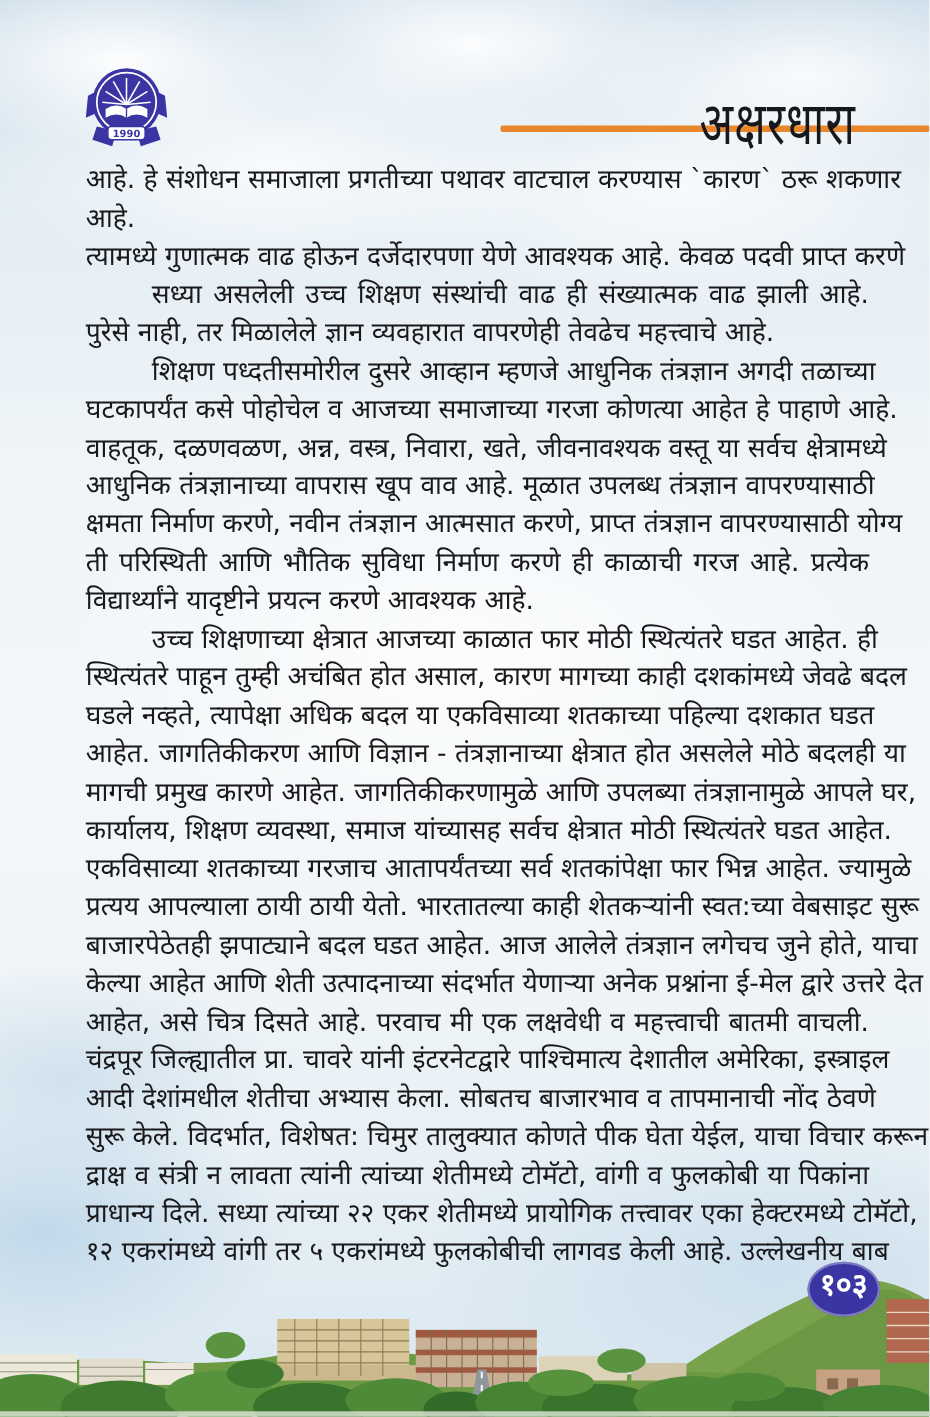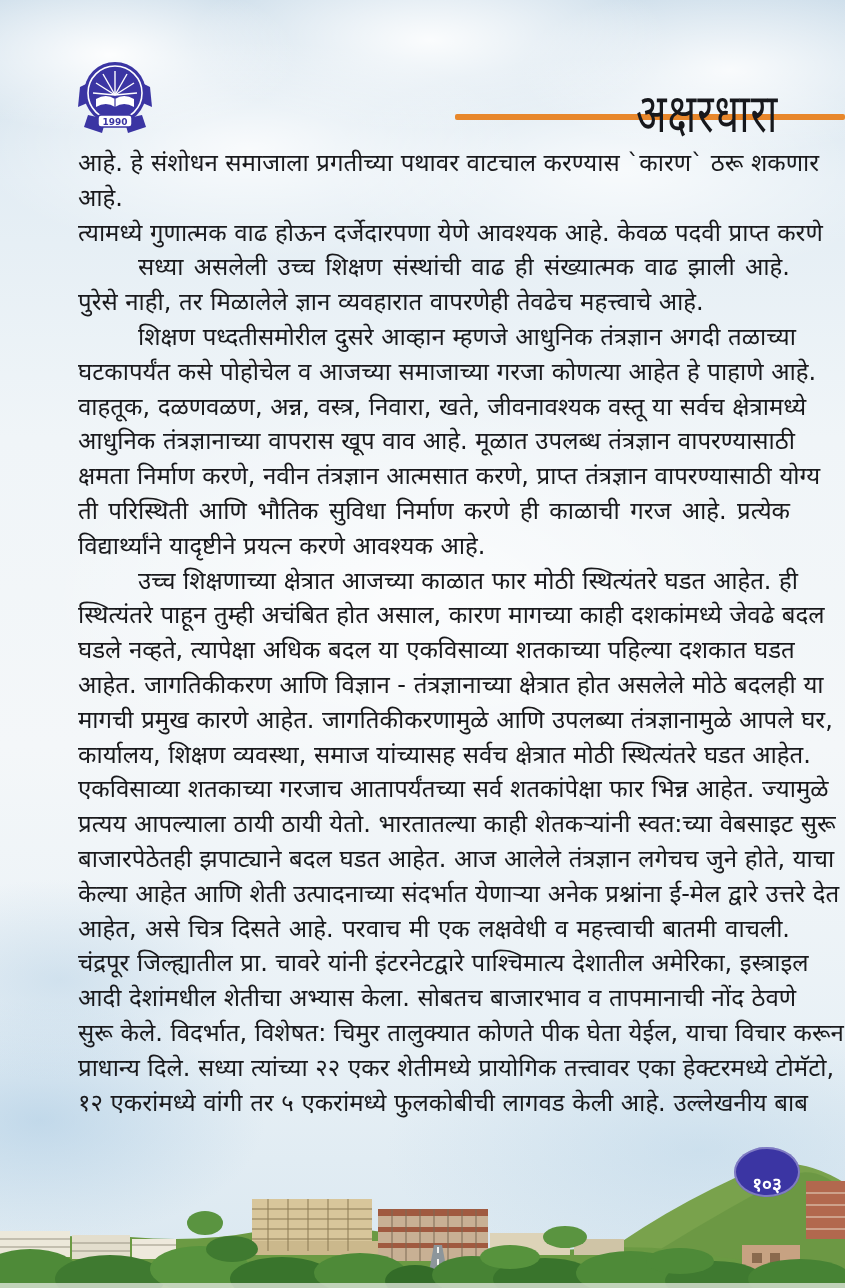--- a/index.html
+++ b/index.html
@@ -49,22 +49,22 @@
   .line{
     text-align:justify;text-align-last:justify;
     height:34.8px;white-space:nowrap;overflow:visible;
   }
   .line.last{text-align-last:left;}
   .line.indent{text-indent:60px;}
   
   .page-badge{
     position:absolute;left:734px;top:1147px;width:66px;height:50px;
     border-radius:50%;
-    display:flex;align-items:flex-end;justify-content:center;
-    color:#ffffff;font-size:19px;font-weight:bold;
+    display:flex;align-items:flex-start;justify-content:center;
+    color:#ffffff;font-size:28px;font-weight:bold;
     box-shadow:0 0 0 2px rgba(255,255,255,.35) inset;
     z-index:5;
   }
   
   .landscape{position:absolute;left:0;bottom:0;width:845px;height:135px;z-index:2;}
 </style>
 </head>
 <body>
 
 <div class="page">
@@ -125,20 +125,21 @@
       <div class="line">मागची प्रमुख कारणे आहेत.  जागतिकीकरणामुळे आणि उपलब्या तंत्रज्ञानामुळे आपले घर,</div>
       <div class="line">कार्यालय, शिक्षण व्यवस्था, समाज यांच्यासह सर्वच क्षेत्रात मोठी स्थित्यंतरे घडत आहेत.</div>
       <div class="line">एकविसाव्या शतकाच्या गरजाच आतापर्यंतच्या सर्व शतकांपेक्षा फार भिन्न आहेत. ज्यामुळे</div>
       <div class="line">प्रत्यय आपल्याला ठायी ठायी येतो. भारतातल्या काही शेतकऱ्यांनी स्वत:च्या वेबसाइट सुरू</div>
       <div class="line">बाजारपेठेतही झपाट्याने बदल घडत आहेत. आज आलेले तंत्रज्ञान लगेचच जुने होते, याचा</div>
       <div class="line">केल्या आहेत आणि शेती उत्पादनाच्या संदर्भात येणाऱ्या अनेक प्रश्नांना ई-मेल द्वारे उत्तरे देत</div>
       <div class="line">आहेत, असे चित्र दिसते आहे.  परवाच मी एक लक्षवेधी व महत्त्वाची बातमी वाचली.</div>
       <div class="line">चंद्रपूर जिल्ह्यातील प्रा. चावरे यांनी इंटरनेटद्वारे पाश्चिमात्य देशातील अमेरिका, इस्त्राइल</div>
       <div class="line">आदी देशांमधील शेतीचा अभ्यास केला.  सोबतच बाजारभाव व तापमानाची नोंद ठेवणे</div>
       <div class="line">सुरू केले. विदर्भात, विशेषत: चिमुर तालुक्यात कोणते पीक घेता येईल, याचा विचार करून</div>
+      <div class="line">द्राक्ष व संत्री न लावता त्यांनी त्यांच्या शेतीमध्ये टोमॅटो, वांगी व फुलकोबी या पिकांना</div>
       <div class="line">प्राधान्य दिले.  सध्या त्यांच्या २२ एकर शेतीमध्ये प्रायोगिक तत्त्वावर एका हेक्टरमध्ये टोमॅटो,</div>
       <div class="line last">१२ एकरांमध्ये वांगी तर ५ एकरांमध्ये फुलकोबीची लागवड केली आहे. उल्लेखनीय बाब</div>
     </main>
 
   <div class="page-badge" style="background: rgb(59, 53, 163);">
     <span>१०३</span>
   </div>
 
   <svg class="landscape" viewBox="0 0 845 135" preserveAspectRatio="none">
 

